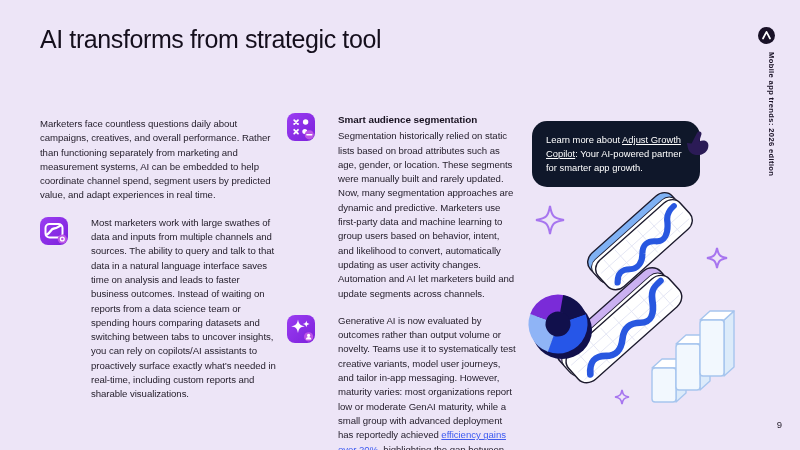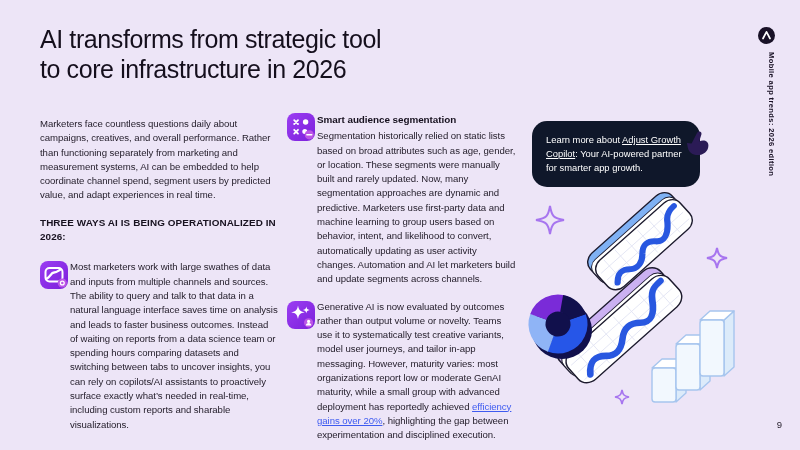--- a/index.html
+++ b/index.html
@@ -5,21 +5,21 @@
   html,body{margin:0;padding:0;}
   .page{position:relative;width:800px;height:450px;background:#EDE5F7;overflow:hidden;
         font-family:"Liberation Sans",sans-serif;color:#27212e;}
   .page-title{position:absolute;left:40px;top:24px;margin:0;font-size:25px;line-height:1.2;
         letter-spacing:-0.4px;font-weight:400;color:#150f1d;}
   .col{position:absolute;font-size:9.6px;line-height:14.3px;letter-spacing:-0.05px;}
   .col-left{left:40px;top:109px;width:238px;}
   .col-mid{left:287px;top:112px;width:230px;}
   .intro{margin:8px 0 13px 0;}
   .subhead{margin:0 0 16px 0;font-weight:700;font-size:9.9px;letter-spacing:0.1px;color:#17111f;}
-  .section{display:flex;gap:2px;}
+  .section{display:flex;gap:23px;}
   .section + .section{margin-top:13px;}
   .sec-icon{width:28px;height:28px;border-radius:8px;flex:none;margin-top:1px;
         background:linear-gradient(135deg,#9b3df2,#7c20db);}
   .sec-title{font-weight:700;margin:1px 0 2px 0;font-size:9.9px;color:#17111f;}
   .body-link{color:#3E5BF0;text-decoration:underline;cursor:pointer;text-align:right;}
   .callout{position:absolute;left:532px;top:121px;width:140px;background:#0f172a;color:#ffffff;
         border-radius:15px;padding:12px 14px;font-size:9.4px;line-height:1.48;}
   .callout a{color:#ffffff;text-decoration:underline;cursor:pointer;}
   .hand{position:absolute;right:-12px;top:8px;}
   .edge-logo{position:absolute;right:25px;top:27px;}
@@ -28,26 +28,24 @@
   .page-num{position:absolute;right:18px;bottom:20px;font-size:9.5px;color:#2a2430;}
   .illustration{position:absolute;left:500px;top:178px;pointer-events:none;}
 </style>
 </head>
 <body>
 
 <div class="page">
 
   <h1 class="page-title">
     <span>AI transforms from strategic tool</span><br>
-    <span>to core infrastructure in 2026</span>
   </h1>
 
   <div class="col col-left">
     <p class="intro">Marketers face countless questions daily about campaigns, creatives, and overall performance. Rather than functioning separately from marketing and measurement systems, AI can be embedded to help coordinate channel spend, segment users by predicted value, and adapt experiences in real time.</p>
-    <p class="subhead">THREE WAYS AI IS BEING OPERATIONALIZED IN 2026:</p>
 
     <div class="section">
       <div class="sec-icon">
         <svg width="28" height="28" viewBox="0 0 28 28">
           <rect x="5.5" y="7" width="17" height="13.5" rx="4" fill="none" stroke="#ffffff" stroke-width="2"></rect>
           <path d="M7,17.5 C10,16.5 11,11.5 14,11.5 C17,11.5 18.5,9.5 20.5,8.5" stroke="#ffffff" stroke-width="2.4" fill="none" stroke-linecap="round"></path>
           <circle cx="22.3" cy="22" r="4.6" fill="#bb56e6"></circle>
           <circle cx="22.3" cy="22" r="1.9" fill="none" stroke="#ffffff" stroke-width="1.3"></circle>
         </svg>
       </div>

